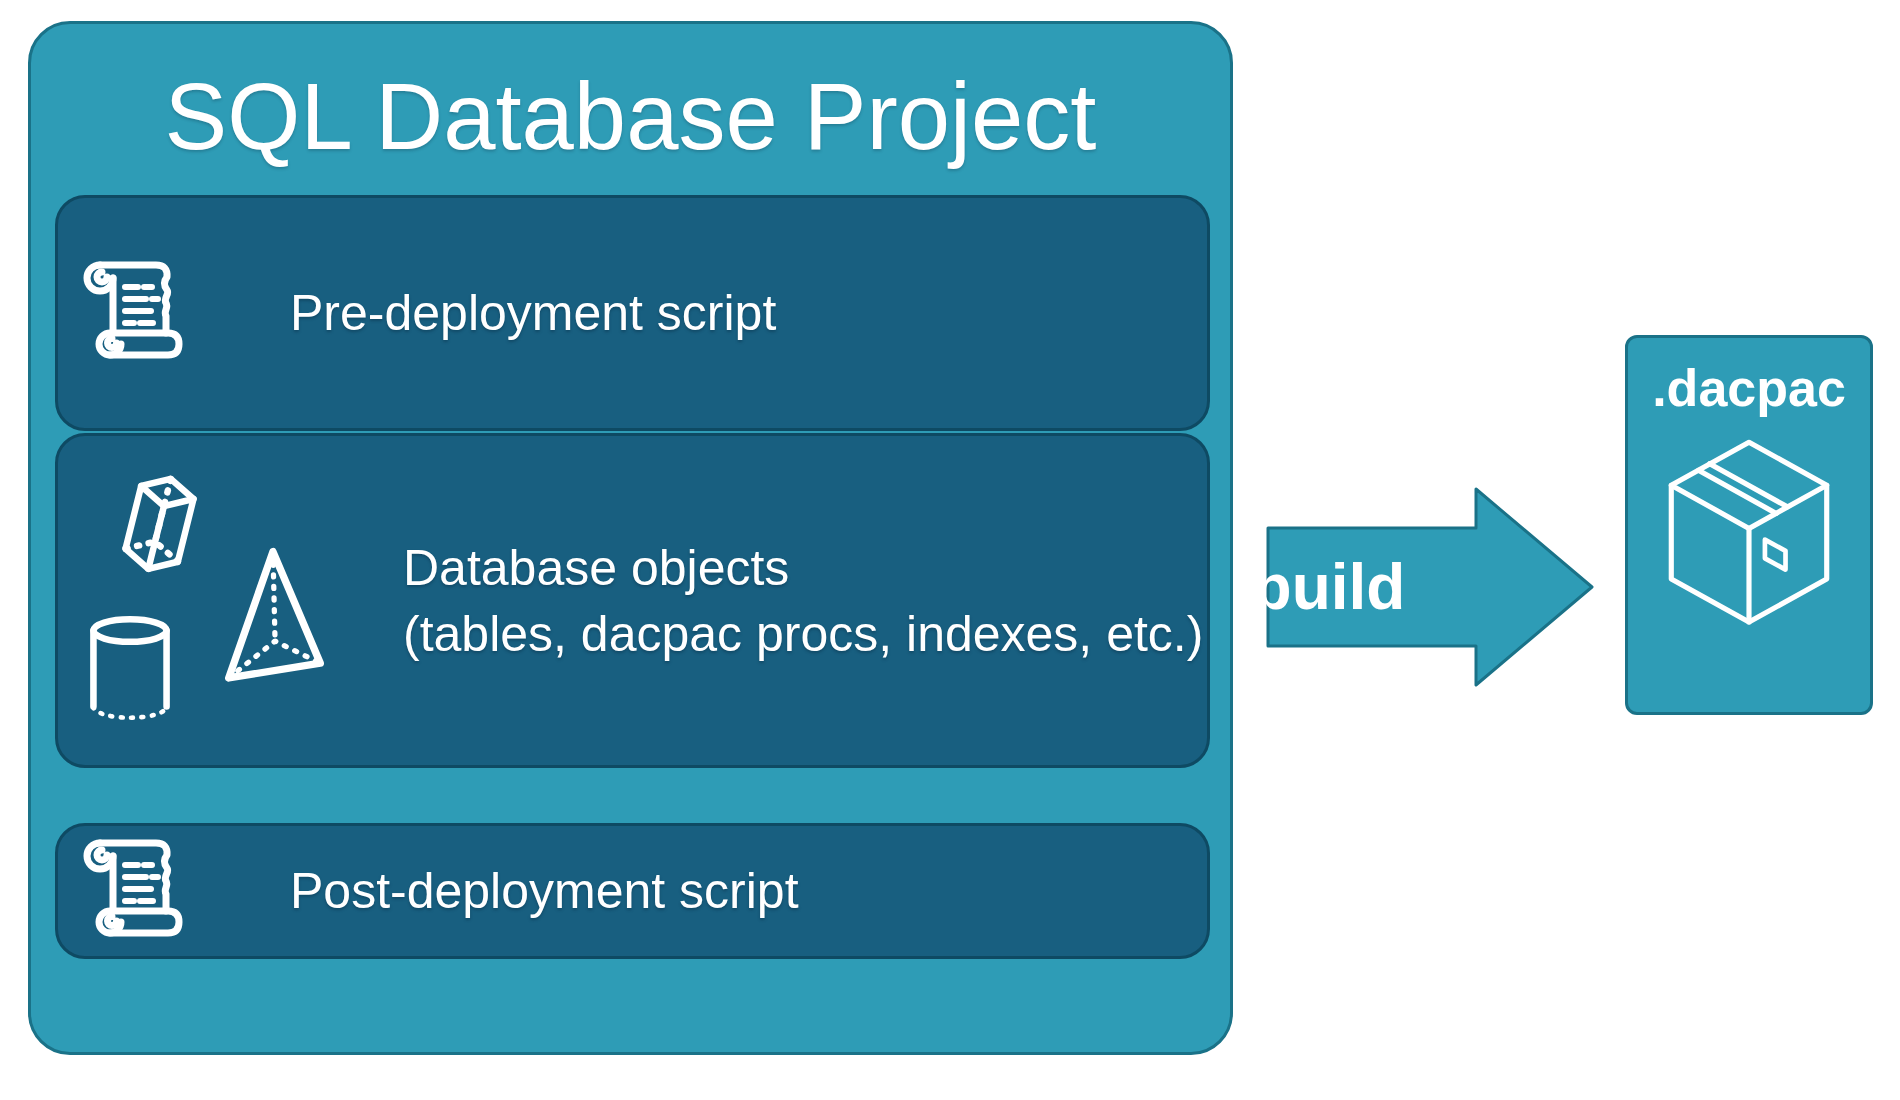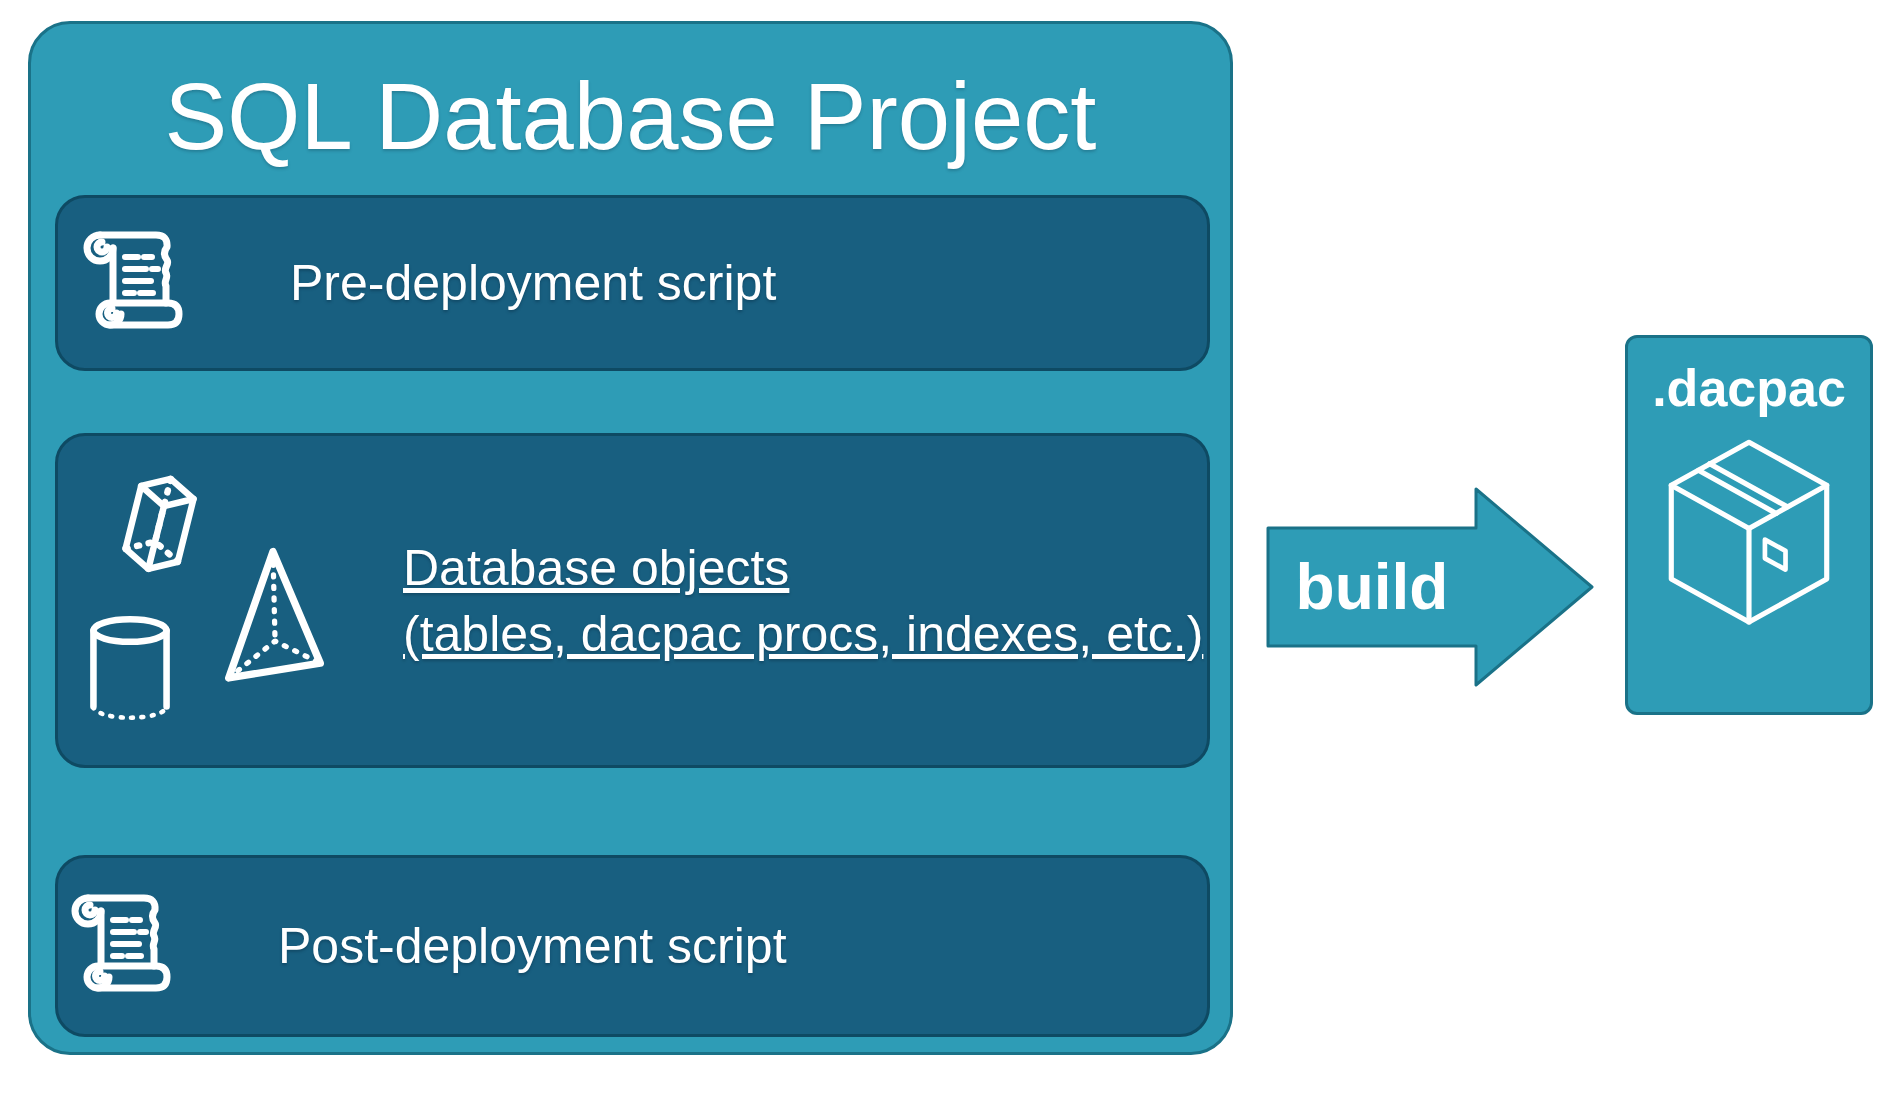--- a/index.html
+++ b/index.html
@@ -15,36 +15,36 @@
   .project-title{
     position:absolute;top:46px;left:0;width:100%;text-align:center;
     color:#ffffff;font-size:94px;line-height:1;font-weight:400;
     text-shadow:0 2px 3px rgba(10,40,60,0.25);
   }
   .row{
     position:absolute;left:24px;width:1155px;box-sizing:border-box;
     background:#185F80;border:3px solid #0E4A63;border-radius:30px;
     display:flex;align-items:center;
   }
-  .row-pre{top:171px;height:176px;padding-left:20px;}
+  .row-pre{top:171px;height:236px;padding-left:20px;}
   .row-objects{top:409px;height:335px;}
-  .row-post{top:799px;height:182px;padding-left:8px;margin-top:32px;}
+  .row-post{top:799px;height:136px;padding-left:20px;}
   .row-label{
     color:#ffffff;font-size:50px;line-height:1.32;font-weight:400;
     text-shadow:0 2px 3px rgba(5,35,55,0.35);
   }
   .scroll-wrap{width:120px;height:120px;flex:0 0 auto;margin-right:92px;}
   .shape-cluster{position:absolute;left:0;top:0;width:350px;height:100%;}
   .shape-cuboid{position:absolute;left:55px;top:28px;}
   .shape-pyramid{position:absolute;left:150px;top:103px;}
   .shape-cylinder{position:absolute;left:20px;top:173px;}
-  .objects-text{margin-left:345px;text-decoration:underline;}
+  .objects-text{margin-left:345px;}
   .build-arrow-svg{position:absolute;left:1266px;top:485px;}
   .build-label{
-    position:absolute;left:1266px;top:485px;width:212px;height:204px;
+    position:absolute;left:1223px;top:485px;width:212px;height:204px;
     display:flex;align-items:center;justify-content:center;
     color:#ffffff;font-size:64px;font-weight:700;
   }
   .dacpac-box{
     position:absolute;left:1625px;top:335px;width:248px;height:380px;
     box-sizing:border-box;background:#2E9CB6;border:3px solid #1A7288;
     border-radius:12px;display:flex;flex-direction:column;align-items:center;
     padding-top:22px;
   }
   .dacpac-label{

